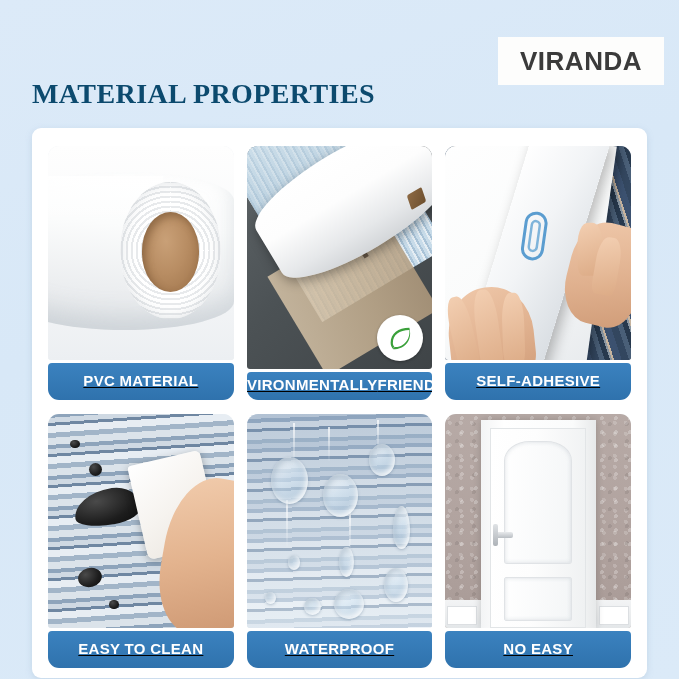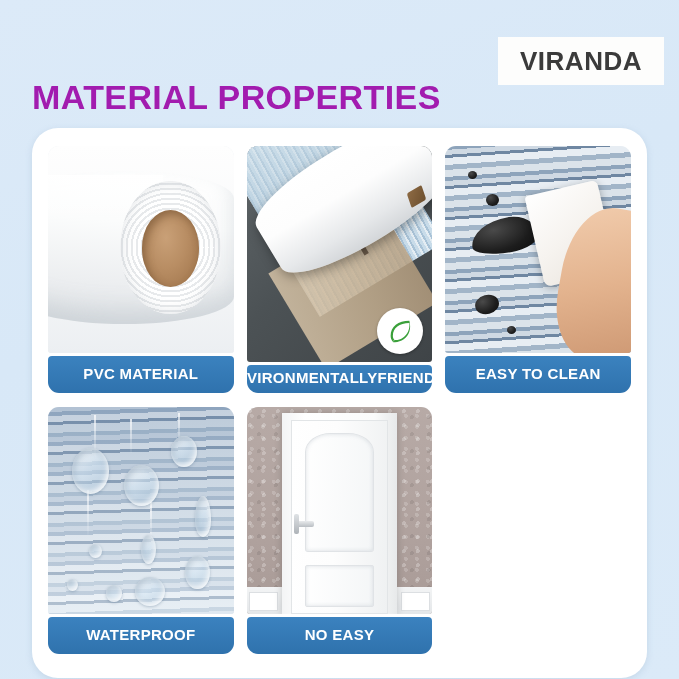--- a/index.html
+++ b/index.html
@@ -39,39 +39,40 @@
     letter-spacing: 0.5px;
     color: #3b3b3b;
     font-family: "Liberation Sans", sans-serif;
   }
 
   
   .page-title {
     position: absolute;
     top: 50px;
     left: 32px;
-    font-size: 34px;
+    font-size: 28px;
     font-weight: bold;
     letter-spacing: 0.4px;
-    color: #a21caf;
-    font-family: Liberation Sans, sans-serif;
+    color: #0c4a6e;
+    font-family: Liberation Serif, serif;
   }
 
   
   .card {
     position: absolute;
     top: 100px;
     left: 32px;
     width: 615px;
     height: 550px;
     background: #ffffff;
-    border-radius: 26px;
+    border-radius: 9px;
     box-shadow: 0 2px 7px rgba(120,150,180,0.22);
     box-sizing: border-box;
-    padding: 18px 16px 24px 16px;
+    padding: 18px 16px 10px 16px;
+    text-decoration: underline;
   }
   .grid {
     width: 100%;
     height: 100%;
     display: grid;
     grid-template-columns: repeat(3, 1fr);
     grid-template-rows: repeat(2, 1fr);
     column-gap: 13px;
     row-gap: 14px;
   }
@@ -498,20 +499,45 @@
             </div>
           </div>
         </div>
         <div class="tile-label two-line">
           <span>ENVIRONMENTALLY</span>
             <br>
           <span>FRIENDLY</span>
         </div>
       </div>
 
+      <div class="tile">
+        <div class="tile-photo">
+          <div class="peel-scene">
+            <div class="peel-marble"></div>
+            <div class="peel-sheet"></div>
+            <div class="peel-fold"></div>
+            <div class="clip-icon-wrap">
+              <svg width="26" height="52" viewBox="0 0 26 52">
+                <rect x="3" y="3" width="20" height="46" rx="10" fill="none" stroke="#5b9dd0" stroke-width="3"></rect>
+                <rect x="9" y="11" width="8" height="30" rx="4" fill="none" stroke="#7fb4da" stroke-width="2.5"></rect>
+              </svg>
+            </div>
+            <div class="hand left-hand">
+              <div class="finger" style="left:4%;top:6%;width:26%;height:76%;transform:rotate(-7deg);"></div>
+              <div class="finger" style="left:33%;top:2%;width:27%;height:84%;transform:rotate(-2deg);"></div>
+              <div class="finger" style="left:63%;top:8%;width:26%;height:74%;transform:rotate(4deg);"></div>
+            </div>
+            <div class="hand right-hand">
+              <div class="finger" style="left:6%;top:4%;width:34%;height:52%;transform:rotate(-14deg);"></div>
+              <div class="finger" style="left:34%;top:14%;width:32%;height:56%;transform:rotate(-4deg);"></div>
+            </div>
+          </div>
+        </div>
+        <div class="tile-label">SELF-ADHESIVE</div>
+      </div>
 
       <div class="tile">
         <div class="tile-photo">
           <div class="clean-scene">
             <div class="stain" style="left:14%;top:35%;width:36%;height:17%;border-radius:60% 40% 45% 55%/70% 60% 40% 30%;transform:rotate(-9deg);"></div>
             <div class="stain" style="left:16%;top:72%;width:13%;height:9%;border-radius:50%;transform:rotate(-14deg);"></div>
             <div class="stain" style="left:12%;top:12%;width:5%;height:4%;border-radius:50%;"></div>
             <div class="stain" style="left:22%;top:23%;width:7%;height:6%;border-radius:50%;"></div>
             <div class="stain" style="left:46%;top:25%;width:6%;height:5%;border-radius:50%;"></div>
             <div class="stain" style="left:33%;top:87%;width:5%;height:4%;border-radius:50%;"></div>

